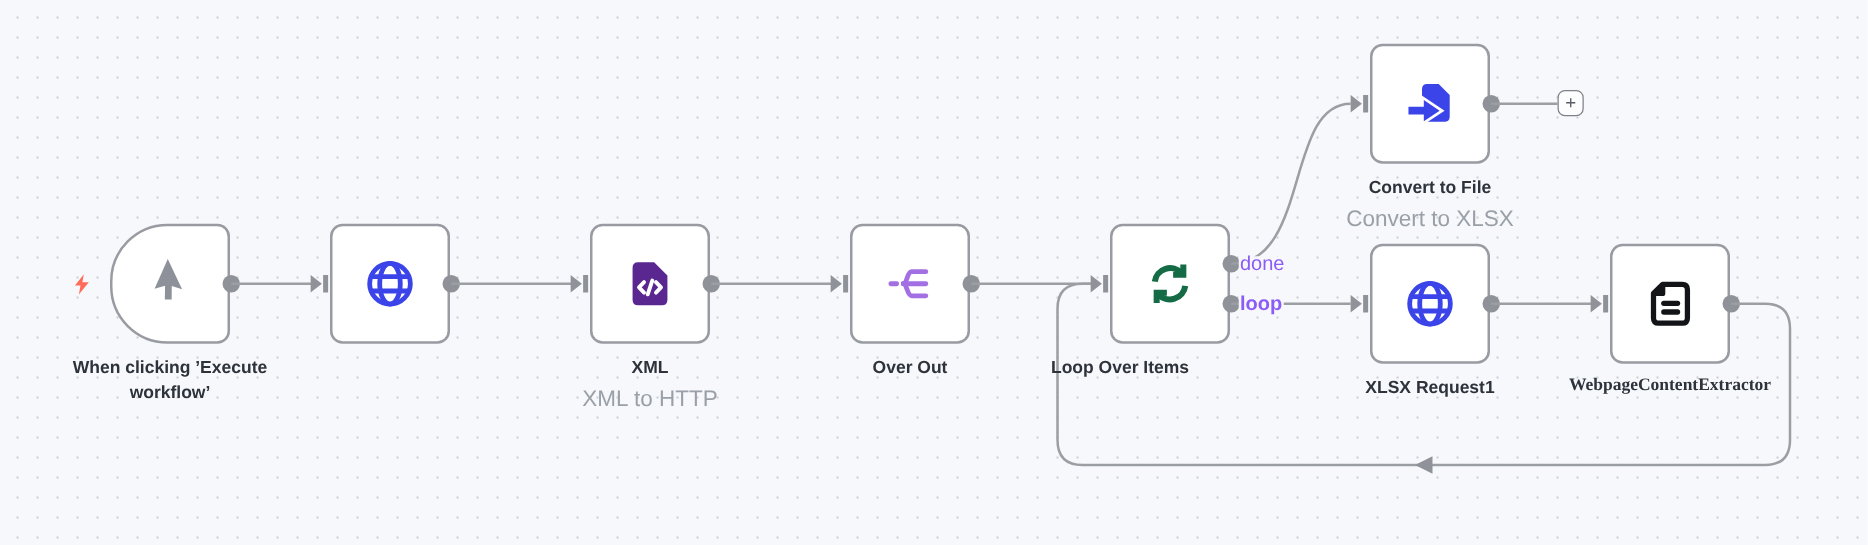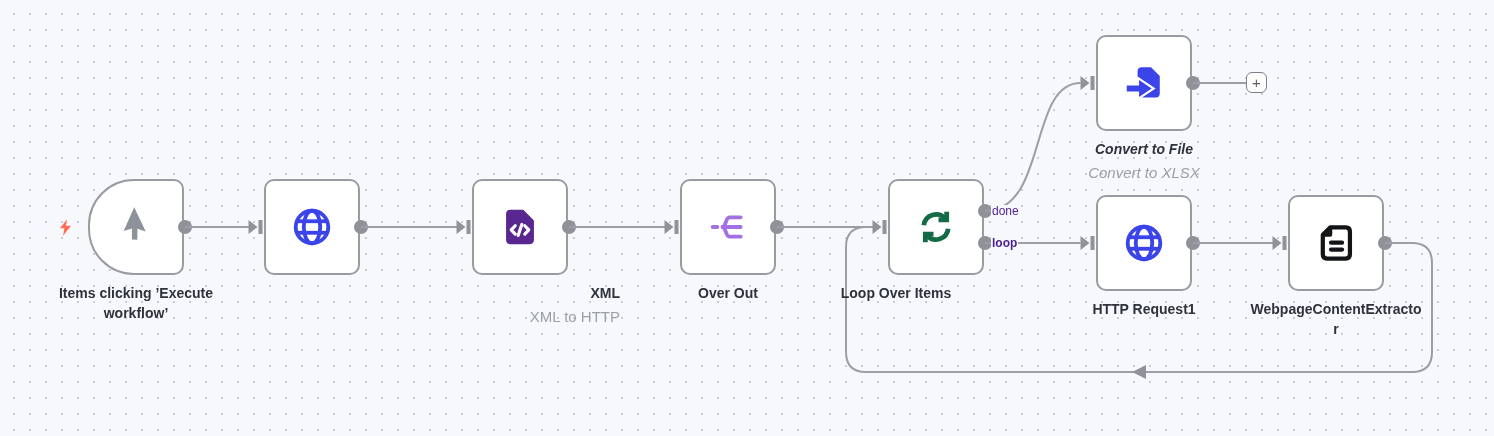--- a/index.html
+++ b/index.html
@@ -14,28 +14,28 @@
     position:absolute;width:96px;height:96px;box-sizing:border-box;
     background:#ffffff;border:2px solid #989ba1;border-radius:10px;
     display:flex;align-items:center;justify-content:center;
   }
   .node.trigger{border-radius:46px 10px 10px 46px;}
   .icon{display:flex;align-items:center;justify-content:center;}
   .title{
     position:absolute;text-align:center;font-size:14px;font-weight:600;
     color:#2d323b;line-height:1.45;
   }
-  .subtitle{font-size:15px;font-weight:400;color:#9aa0a8;margin-top:3px;}
+  .subtitle{font-size:18px;font-weight:400;color:#9aa0a8;margin-top:3px;}
   .nowrap{white-space:nowrap;}
-  .breakword{overflow-wrap:break-word;word-break:break-word;}
+  .breakword{overflow-wrap:break-word;word-break:break-word;font-family:Liberation Serif, serif;}
   svg.wires{position:absolute;left:0;top:0;pointer-events:none;}
   .wire-line{stroke:#9b9ea3;stroke-width:2;fill:none;}
   .wire-end{fill:#8f9299;}
   .port-label{
-    position:absolute;font-size:12px;color:#4c1d95;background:#f7f8fb;
+    position:absolute;font-size:16px;color:#8b5cf6;background:#f7f8fb;
     line-height:13px;padding:0 1px;
   }
   .add-btn{
     position:absolute;left:1246px;top:72px;width:21px;height:21px;
     box-sizing:border-box;border:1.8px solid #7e8187;border-radius:6px;
     background:#fdfdfe;color:#595d63;font-size:15px;font-weight:400;
     display:flex;align-items:center;justify-content:center;line-height:1;
   }
   .bolt{position:absolute;left:57px;top:218px;}
 </style>
@@ -189,43 +189,43 @@
       <polygon class="wire-end" points="1132,372 1146,365 1146,379"></polygon>
     </g>
   </svg>
 
   <div class="port-label" style="left:991px;top:204.5px;">done</div>
   <div class="port-label" style="left:991px;top:236.5px;font-weight:bold;">loop</div>
 
   <div class="add-btn">+</div>
 
   <div class="title" style="left:36px;top:283px;width:200px;">
-    <div>Items clicking ’Execute workflow’</div>
-  </div>
-
-
-  <div class="title" style="left:420px;top:283px;width:200px;text-align:right;">
+    <div>When clicking ’Execute workflow’</div>
+  </div>
+
+
+  <div class="title" style="left:420px;top:283px;width:200px;">
     <div class="nowrap">XML</div>
     <div class="subtitle nowrap">XML to HTTP</div>
   </div>
 
   <div class="title" style="left:628px;top:283px;width:200px;">
     <div class="nowrap">Over Out</div>
   </div>
 
   <div class="title" style="left:796px;top:283px;width:200px;">
     <div class="nowrap">Loop Over Items</div>
   </div>
 
-  <div class="title" style="left:1044px;top:139px;width:200px;font-style:italic;">
+  <div class="title" style="left:1044px;top:139px;width:200px;">
     <div class="nowrap">Convert to File</div>
     <div class="subtitle nowrap">Convert to XLSX</div>
   </div>
 
   <div class="title" style="left:1044px;top:299px;width:200px;">
-    <div class="nowrap">HTTP Request1</div>
+    <div class="nowrap">XLSX Request1</div>
   </div>
 
   <div class="title breakword" style="left:1248px;top:299px;width:176px;">
     <div>WebpageContentExtractor</div>
   </div>
 
 </div>
 
 </body></html>

